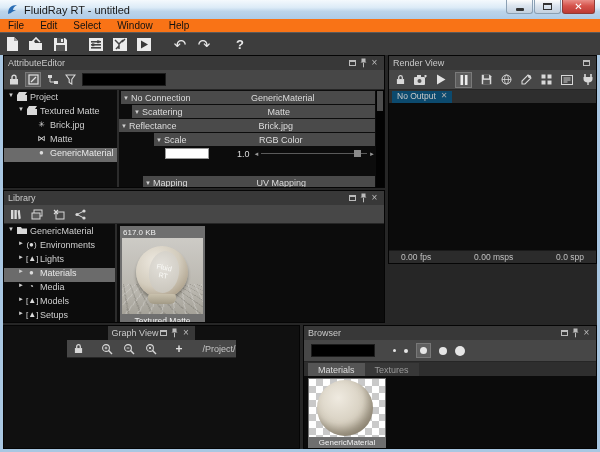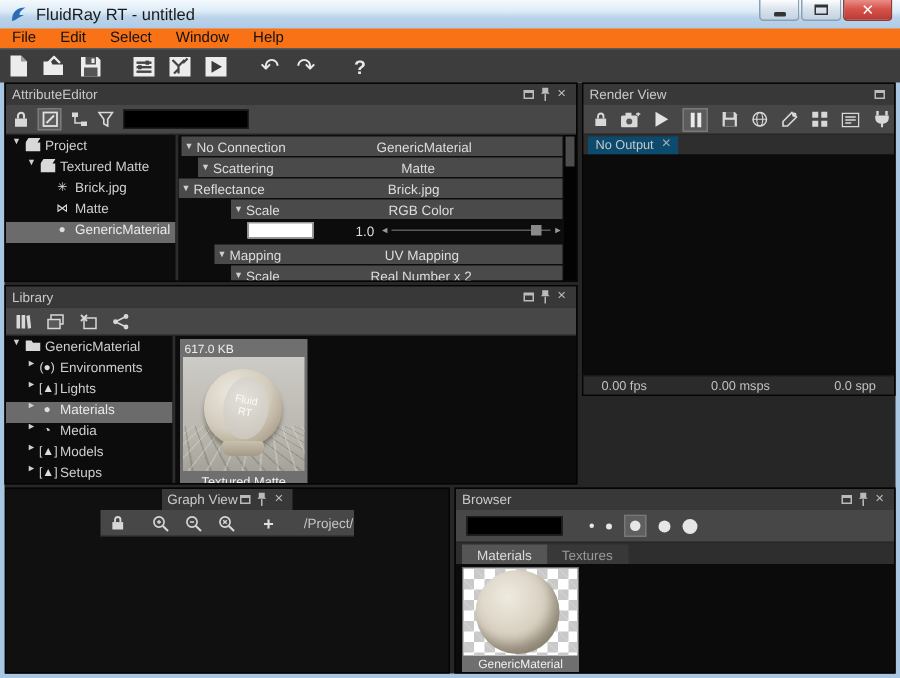--- a/index.html
+++ b/index.html
@@ -57,21 +57,21 @@
   .titem.on { background:#6b6b6b; color:#e8e8e8; }
   .arr { font-size:6px; color:#cfcfcf; width:10px; text-align:center; flex:0 0 10px; }
   .tic { width:11px; flex:0 0 11px; text-align:center; font-size:8px; color:#ddd; margin-right:3px; }
 
   
   .rowsarea { position:relative; flex:1; background:#0c0c0c; padding-top:1px; overflow:hidden; }
   .arow { height:13px; margin-bottom:1px; background:#4a4a4a; display:flex; align-items:center;
     font-size:9px; color:#dcdcdc; margin-right:9px; }
   .arow .alabel { white-space:nowrap; }
   .arow .aval { flex:1; text-align:center; white-space:nowrap; }
-  .sliderrow { height:13px; margin-bottom:3px; display:flex; align-items:center; margin-right:9px; }
+  .sliderrow { height:13px; margin-bottom:16px; display:flex; align-items:center; margin-right:9px; }
   .swatch { width:44px; height:11px; background:#fff; border:1px solid #999; flex:0 0 44px; }
   .sval { font-size:9px; color:#ddd; margin:0 4px 0 28px; }
   .sarr { font-size:6px; color:#999; }
   .strack { flex:1; height:1px; background:#5a5a5a; margin:0 2px; position:relative; }
   .shandle { position:absolute; right:6px; top:-3px; width:7px; height:7px; background:#8a8a8a; }
   .vscroll { position:absolute; right:0; top:0; width:8px; bottom:0; background:#030303; }
   .vthumb { position:absolute; top:1px; left:1px; width:6px; height:20px; background:#4d4d4d; }
 
   
   .libbody { display:flex; flex:1; overflow:hidden; }

